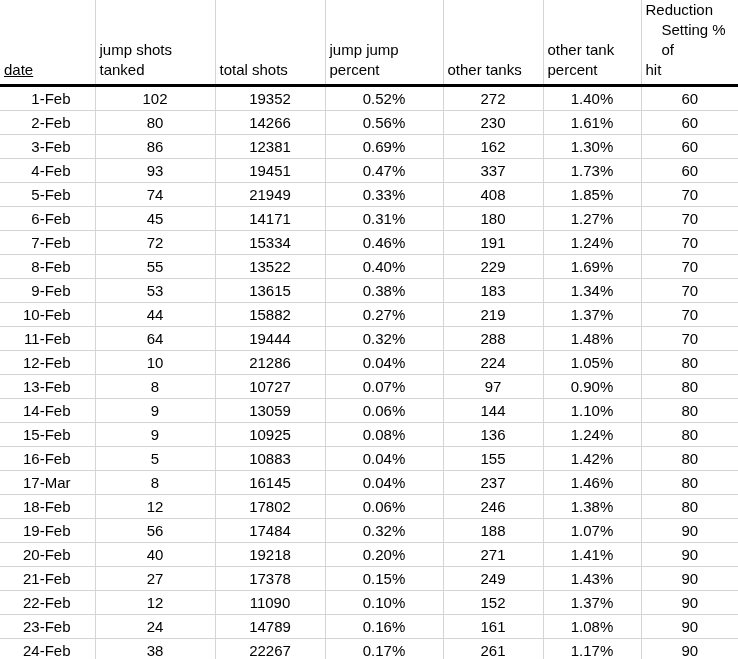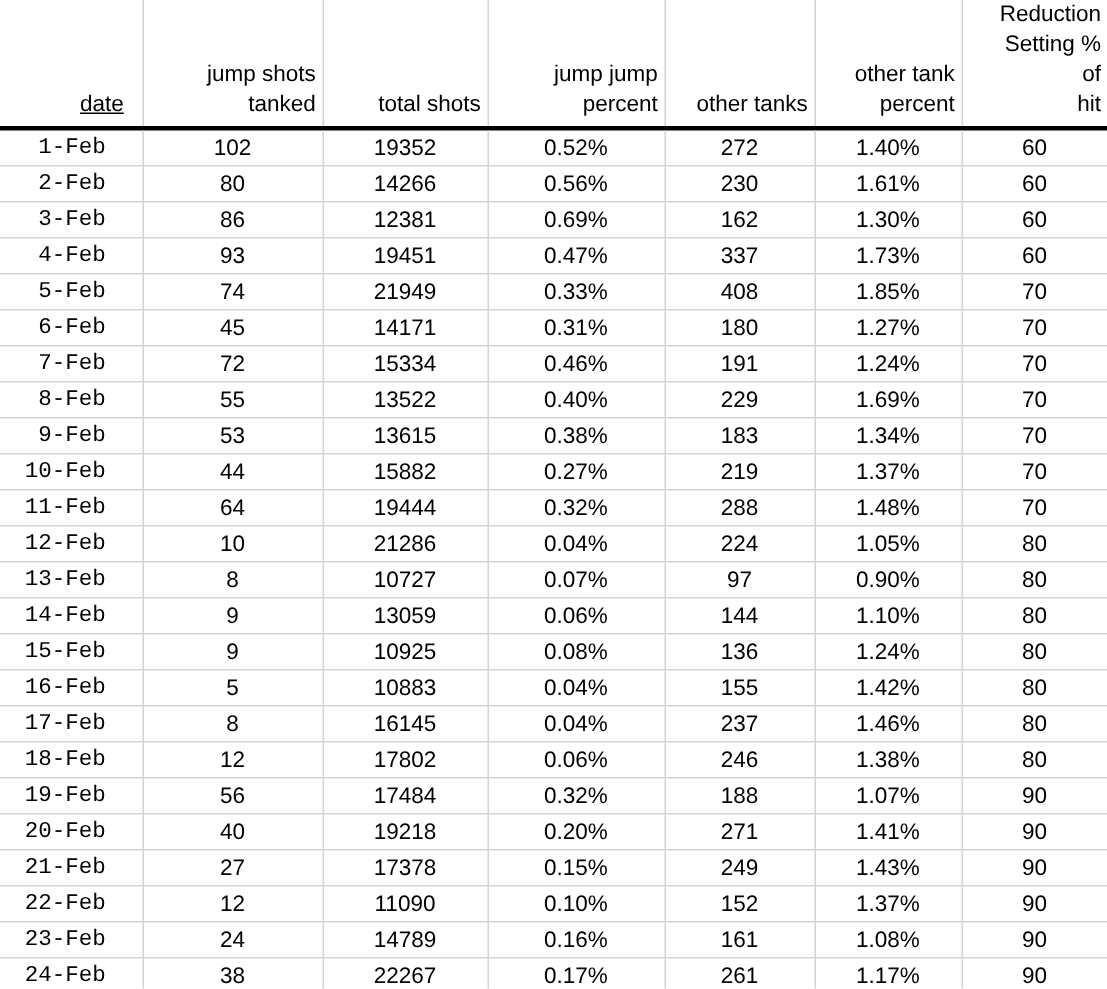--- a/index.html
+++ b/index.html
@@ -35,21 +35,21 @@
   col.c-jst    { width: 120px; }
   col.c-total  { width: 110px; }
   col.c-jtp    { width: 118px; }
   col.c-other  { width: 100px; }
   col.c-otp    { width: 98px;  }
   col.c-red    { width: 97px;  }
 
   
   thead th {
     vertical-align: bottom;
-    text-align: right;
+    text-align: left;
     font-weight: normal;
     font-size: 15px;
     line-height: 20px;
     padding: 0 4px 4px 4px;
     height: 80px;
     border-right: 1px solid #d4d4d4;
     border-bottom: 3px solid #000000;
     background: #ffffff;
   }
   thead th:last-child { border-right: none; }
@@ -66,21 +66,20 @@
     font-size: 15px;
     white-space: nowrap;
     background: #ffffff;
   }
   tbody td:last-child { border-right: none; }
   tbody tr:last-child td { border-bottom: none; }
 
   tbody td.date-cell {
     text-align: right;
     padding-right: 24px;
-    font-family: Liberation Mono, monospace;
   }
 </style>
 </head>
 <body>
 
 <div id="sheet">
   <table class="grid">
     <colgroup>
       <col class="c-date">
       <col class="c-jst">
@@ -259,21 +258,21 @@
         <tr>
           <td class="date-cell">16-Feb</td>
           <td>5</td>
           <td>10883</td>
           <td>0.04%</td>
           <td>155</td>
           <td>1.42%</td>
           <td>80</td>
         </tr>
         <tr>
-          <td class="date-cell">17-Feb</td>
+          <td class="date-cell">17-Mar</td>
           <td>8</td>
           <td>16145</td>
           <td>0.04%</td>
           <td>237</td>
           <td>1.46%</td>
           <td>80</td>
         </tr>
         <tr>
           <td class="date-cell">18-Feb</td>
           <td>12</td>

